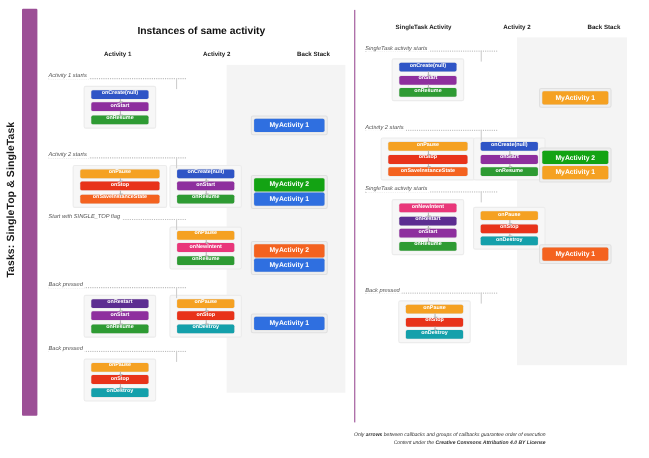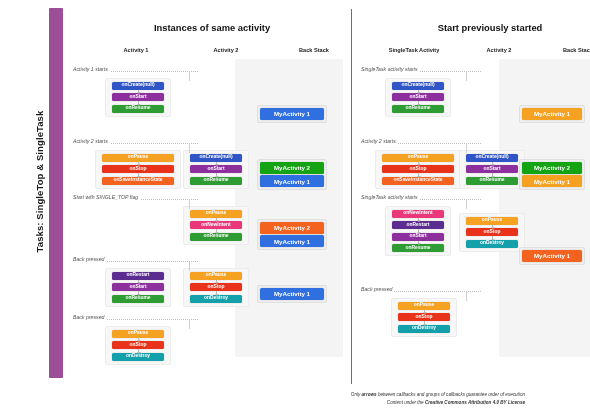--- a/index.html
+++ b/index.html
@@ -2,21 +2,21 @@
 <html><head>
 <meta charset="utf-8">
 <title>Lifecycles cheat sheet</title>
 <style>
   html,body{margin:0;padding:0;}
   body{
     width:590px;height:416px;background:#ffffff;
     font-family:"Liberation Sans", sans-serif;
     color:#222;overflow:hidden;position:relative;
   }
-  .page{position:relative;width:504px;height:416px;margin-left:29px;}
+  .page{position:relative;width:504px;height:416px;}
 
   
   .vtab{
     position:absolute;left:20px;top:8px;width:14px;height:370px;
     background:#9c4f96;border-radius:1px;
   }
   .vtab-label{
     position:absolute;left:-170px;top:176px;width:360px;
     transform:rotate(-90deg);
     font-size:9.5px;font-weight:bold;letter-spacing:.1px;
@@ -219,21 +219,20 @@
           <div class="sbox" style="background: rgb(47, 111, 224);">MyActivity 1</div>
         </div>
         <div class="stackgrp" style="left: 184px; top: 238px; width: 64px;">
           <div class="sbox" style="background: rgb(47, 111, 224);">MyActivity 1</div>
         </div>
       </div>
   </div>
 
   <div class="panel" id="panel-right">
     <div class="panel-title">
-      <span>Start previously started</span>
     </div>
     <div class="cols" id="cols-right">
         <div class="stack-strip" style="left: 138px; top: 12px; width: 100px; height: 298px; background: rgb(244, 244, 244);"></div>
         <div class="colhead" style="left: 6px; width: 94px;">SingleTask Activity</div>
         <div class="colhead" style="left: 96px; width: 84px;">Activity 2</div>
         <div class="colhead" style="left: 174px; width: 86px;">Back Stack</div>
         <div class="steprow" style="top: 20px; left: 0px; width: 100%;">
           <div class="lab">SingleTask activity starts</div>
           <div class="dot" style="width: 120px;"></div>
           <div class="vline" style="left: 105px; height: 10px;"></div>

